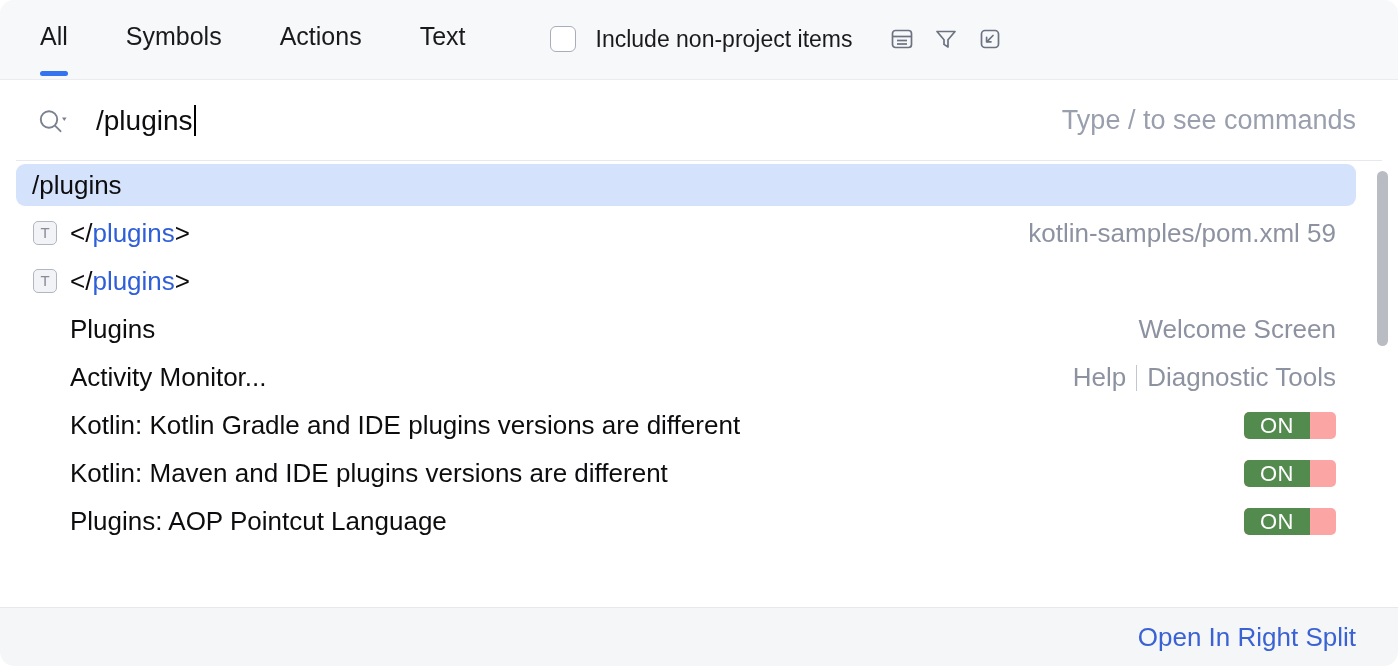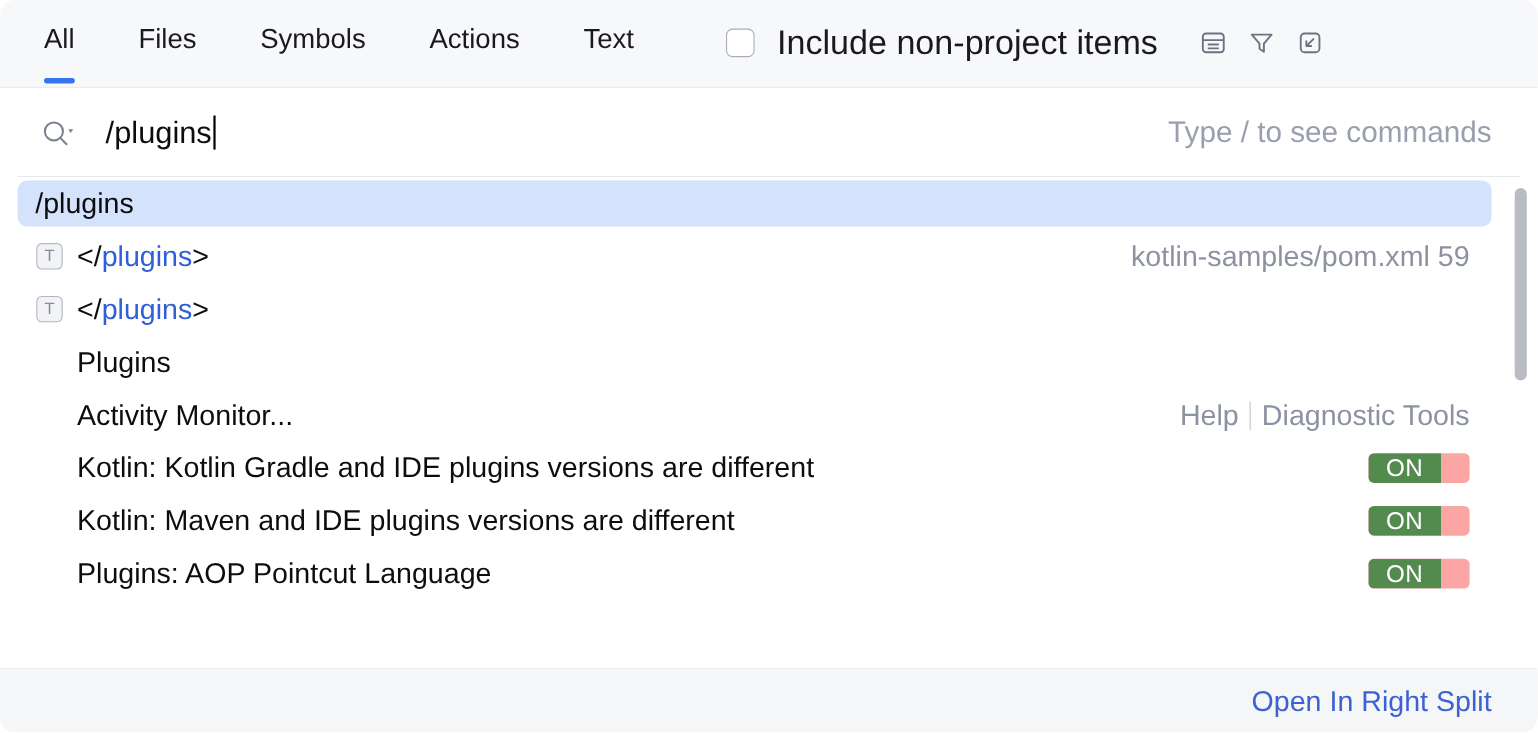--- a/index.html
+++ b/index.html
@@ -73,21 +73,21 @@
   .checkbox {
     width: 26px;
     height: 26px;
     border: 1.6px solid #a9adbb;
     border-radius: 6px;
     background: #ffffff;
     box-sizing: border-box;
     flex: none;
   }
   .checkbox-label {
-    font-size: 31px;
+    font-size: 23px;
     color: #1a1a1c;
     margin-left: 20px;
     white-space: nowrap;
   }
   .header-icons {
     display: flex;
     align-items: center;
     margin-left: 28px;
   }
   .hicon {
@@ -294,21 +294,20 @@
   }
 </style>
 </head>
 <body>
 
 <div class="window">
 
   <div class="header">
     <div class="tabs">
       <div class="tab active"><span>All</span></div>
-      <div class="tab"><span>Files</span></div>
       <div class="tab"><span>Symbols</span></div>
       <div class="tab"><span>Actions</span></div>
       <div class="tab"><span>Text</span></div>
     </div>
 
     <div class="header-right">
       <div class="checkbox"></div>
       <div class="checkbox-label">Include non-project items</div>
 
       <div class="header-icons">
@@ -374,20 +373,21 @@
             <div class="t-icon">T</div>
           </div>
         <div class="row-text"><span>&lt;/</span><span class="hl">plugins</span><span>&gt;</span></div>
       </div>
     </div>
 
     <div class="row">
       <div class="row-inner">
         <div class="row-icon empty"></div>
         <div class="row-text">Plugins</div>
+        <div class="row-right">Welcome Screen</div>
       </div>
     </div>
 
 
     <div class="row">
       <div class="row-inner">
         <div class="row-icon empty"></div>
         <div class="row-text">Activity Monitor...</div>
         <div class="row-right"><span>Help</span><span class="sep-bar"></span><span>Diagnostic Tools</span></div>
       </div>

